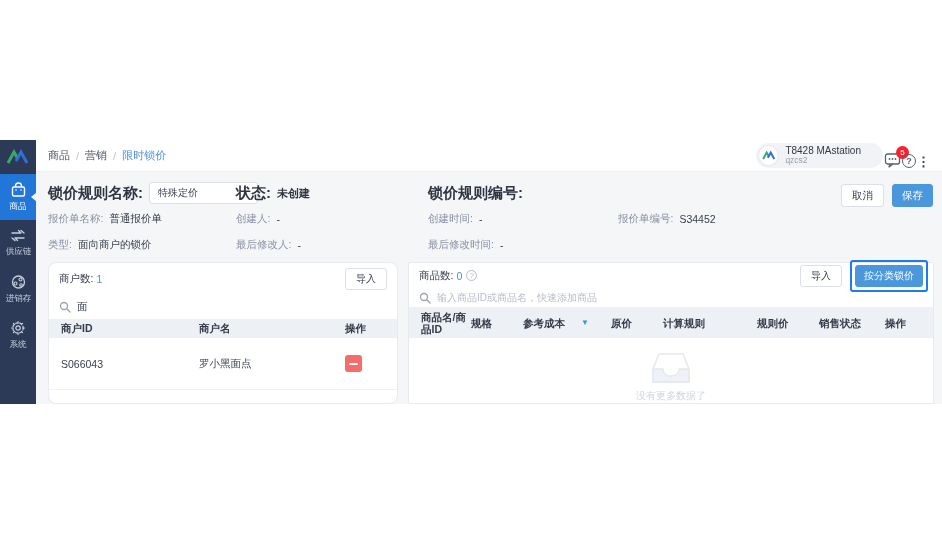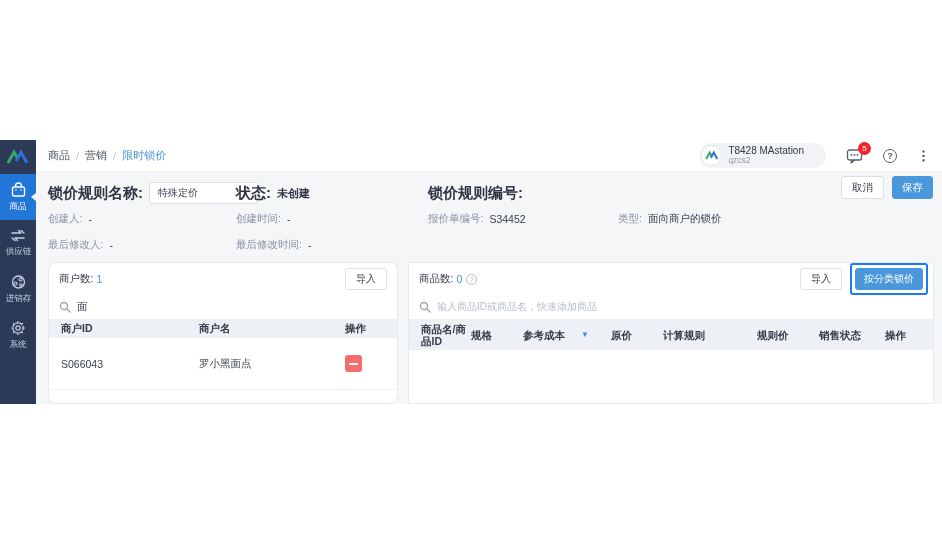--- a/index.html
+++ b/index.html
@@ -17,21 +17,21 @@
   .side-item.active::after { content:""; position:absolute; right:0; top:50%; margin-top:-4px; width:0; height:0;
      border-top:4px solid transparent; border-bottom:4px solid transparent; border-right:5px solid #ffffff; }
 
   
   .main { flex:1; display:flex; flex-direction:column; min-width:0; }
 
   .topbar { height: 32px; background:#fff; display:flex; align-items:center; padding:0 12px; border-bottom:1px solid #f0f1f3; }
   .crumb { font-size: 11px; color:#4a5261; display:flex; gap:6px; align-items:center; }
   .crumb .sep { color:#c0c4cc; }
   .crumb .active-crumb { color:#4a90d9; }
-  .topbar-right { margin-left:auto; display:flex; align-items:center; gap:20px; }
+  .topbar-right { margin-left:auto; display:flex; align-items:flex-end; gap:1px; }
   .user-pill { display:flex; align-items:center; gap:6px; background:#f1f3f6; border-radius:14px; height:25px; padding:1px 22px 1px 2px; cursor:pointer; }
   .avatar { width:21px; height:21px; border-radius:50%; background:#fff; border:1px solid #e2e6ec; display:flex; align-items:center; justify-content:center; }
   .user-meta { display:flex; flex-direction:column; line-height:1.05; }
   .user-name { font-size:10px; color:#333a45; }
   .user-acct { font-size:8.5px; color:#9aa2ae; }
   .icon-btn { position:relative; cursor:pointer; display:flex; align-items:center; }
   .badge { position:absolute; top:-6px; right:-8px; background:#f5222d; color:#fff; font-size:8px; min-width:13px; height:13px; border-radius:7px; display:flex; align-items:center; justify-content:center; padding:0 3px; }
   .help-circle { width:14px; height:14px; border:1.3px solid #596070; border-radius:50%; color:#596070; font-size:9px; font-weight:bold; display:flex; align-items:center; justify-content:center; }
   .kebab { font-size:13px; color:#3c424e; letter-spacing:0; line-height:1; font-weight:bold; }
 
@@ -39,21 +39,21 @@
   .form-section { position:relative; height: 88px; padding: 8px 12px 0 12px; }
   .form-grid { display:grid; grid-template-columns: 188px 192px 190px 1fr; grid-auto-rows: 26px; align-items:center; }
   .flabel { color:#8a92a5; font-size:10.5px; margin-right:6px; }
   .flabel.bold { color:#2f3542; font-weight:bold; font-size:15px; }
   .fvalue { color:#3a4050; font-size:10.5px; }
   .fvalue.bold { font-weight:bold; color:#2f3542; font-size:11px; }
   .cell { display:flex; align-items:center; white-space:nowrap; overflow:visible; }
   .text-input { background:#fff; border:1px solid #dcdfe6; border-radius:3px; height:22px; font-size:10px; color:#3a4050; padding:0 8px; font-family:"Liberation Sans",sans-serif; }
   .name-input { width:109px; }
   .date-input { width:148px; display:flex; align-items:center; justify-content:space-between; gap:4px; background:#fff; border:1px solid #dcdfe6; border-radius:3px; height:21px; font-size:9.5px; color:#3a4050; padding:0 6px; cursor:pointer; }
-  .form-actions { position:absolute; top:4px; right:9px; display:flex; gap:8px; }
+  .form-actions { position:absolute; top:12px; right:9px; display:flex; gap:8px; }
   .btn { font-size:10.5px; border-radius:3px; height:23px; display:flex; align-items:center; justify-content:center; cursor:pointer; font-family:"Liberation Sans",sans-serif; }
   .btn-plain { background:#fff; border:1px solid #dcdfe6; color:#3a4050; padding:0 10px; }
   .btn-primary { background:#4a97db; border:1px solid #4a97db; color:#fff; padding:0 9px; }
 
   
   .panels { flex:1; display:flex; gap:10px; padding: 2px 8px 0 12px; min-height:0; }
   .panel { background:#fff; border:1px solid #e7eaef; border-radius:2px; display:flex; flex-direction:column; min-width:0; }
   .panel-left { flex:0 0 350px;border-radius:8px; }
   .panel-right { flex:1; }
   .panel-head { height:32px; display:flex; align-items:center; padding:0 10px; }
@@ -194,20 +194,24 @@
         <div class="cell">
           <span class="flabel bold">状态:</span>
           <span class="fvalue bold">未创建</span>
         </div>
         <div class="cell">
           <span class="flabel bold">锁价规则编号:</span>
         </div>
         <div class="cell"></div>
 
         <div class="cell">
+          <span class="flabel">报价单名称:</span>
+          <span class="fvalue">普通报价单</span>
+        </div>
+        <div class="cell">
           <span class="flabel">创建人:</span>
           <span class="fvalue">-</span>
         </div>
         <div class="cell">
           <span class="flabel">创建时间:</span>
           <span class="fvalue">-</span>
         </div>
 
         <div class="cell">
           <span class="flabel">报价单编号:</span>
@@ -289,17 +293,24 @@
           <span class="pc pc3">
             <span>参考成本</span>
             <span class="caret">▼</span>
           </span>
           <span class="pc pc4">原价</span>
           <span class="pc pc5">计算规则</span>
           <span class="pc pc6">规则价</span>
           <span class="pc pc7">销售状态</span>
           <span class="pc pc8">操作</span>
         </div>
+        <div class="empty">
+          <svg width="46" height="36" viewBox="0 0 46 36">
+            <path d="M5 19 L11 4 H35 L41 19 V32 H5 Z" fill="#ffffff" stroke="#e4e8ee" stroke-width="1.4"></path>
+            <path d="M5 19 H15 C15 23.5 18.5 26 23 26 C27.5 26 31 23.5 31 19 H41 V32 H5 Z" fill="#eef1f5" stroke="#e4e8ee" stroke-width="1.4"></path>
+          </svg>
+          <span class="empty-text">没有更多数据了</span>
+        </div>
       </div>
 
     </div>
   </div>
 </div>
 
 </body></html>

